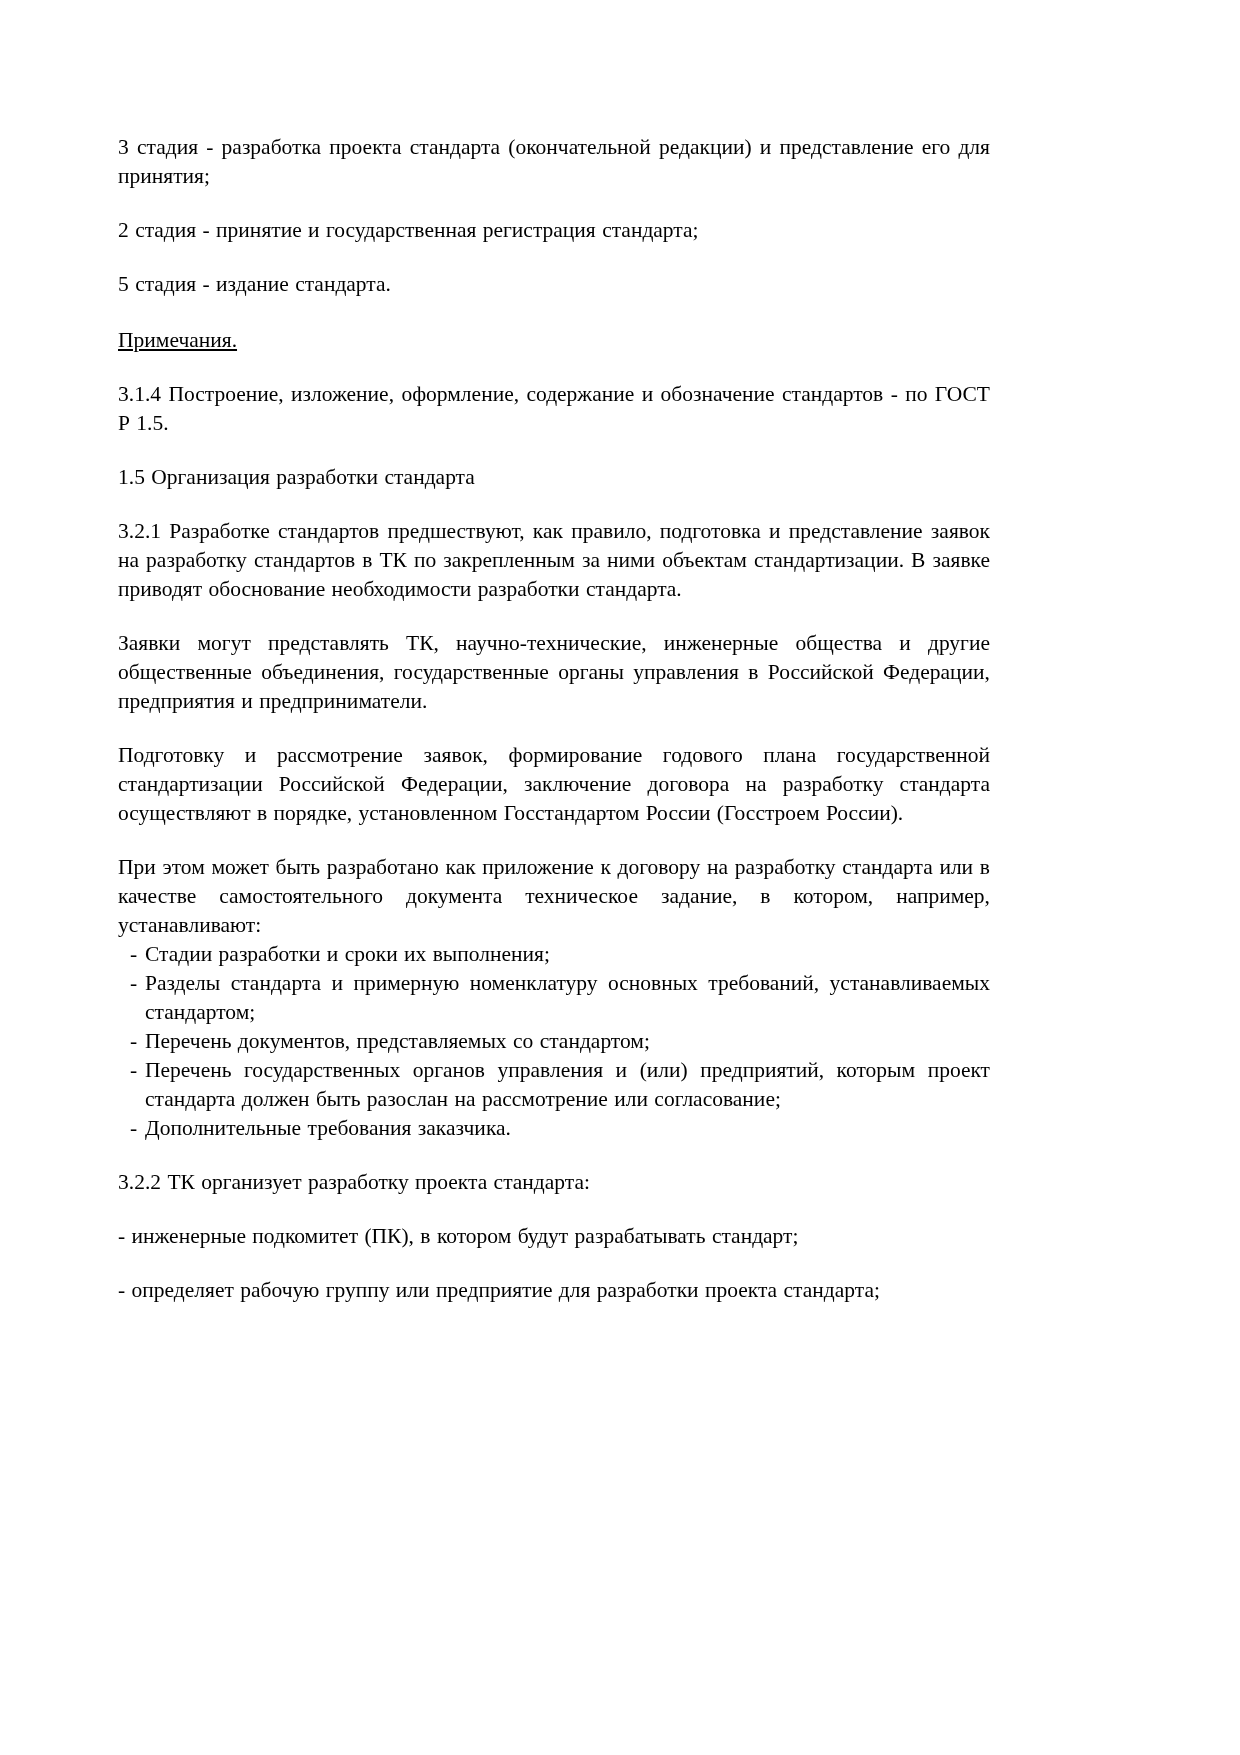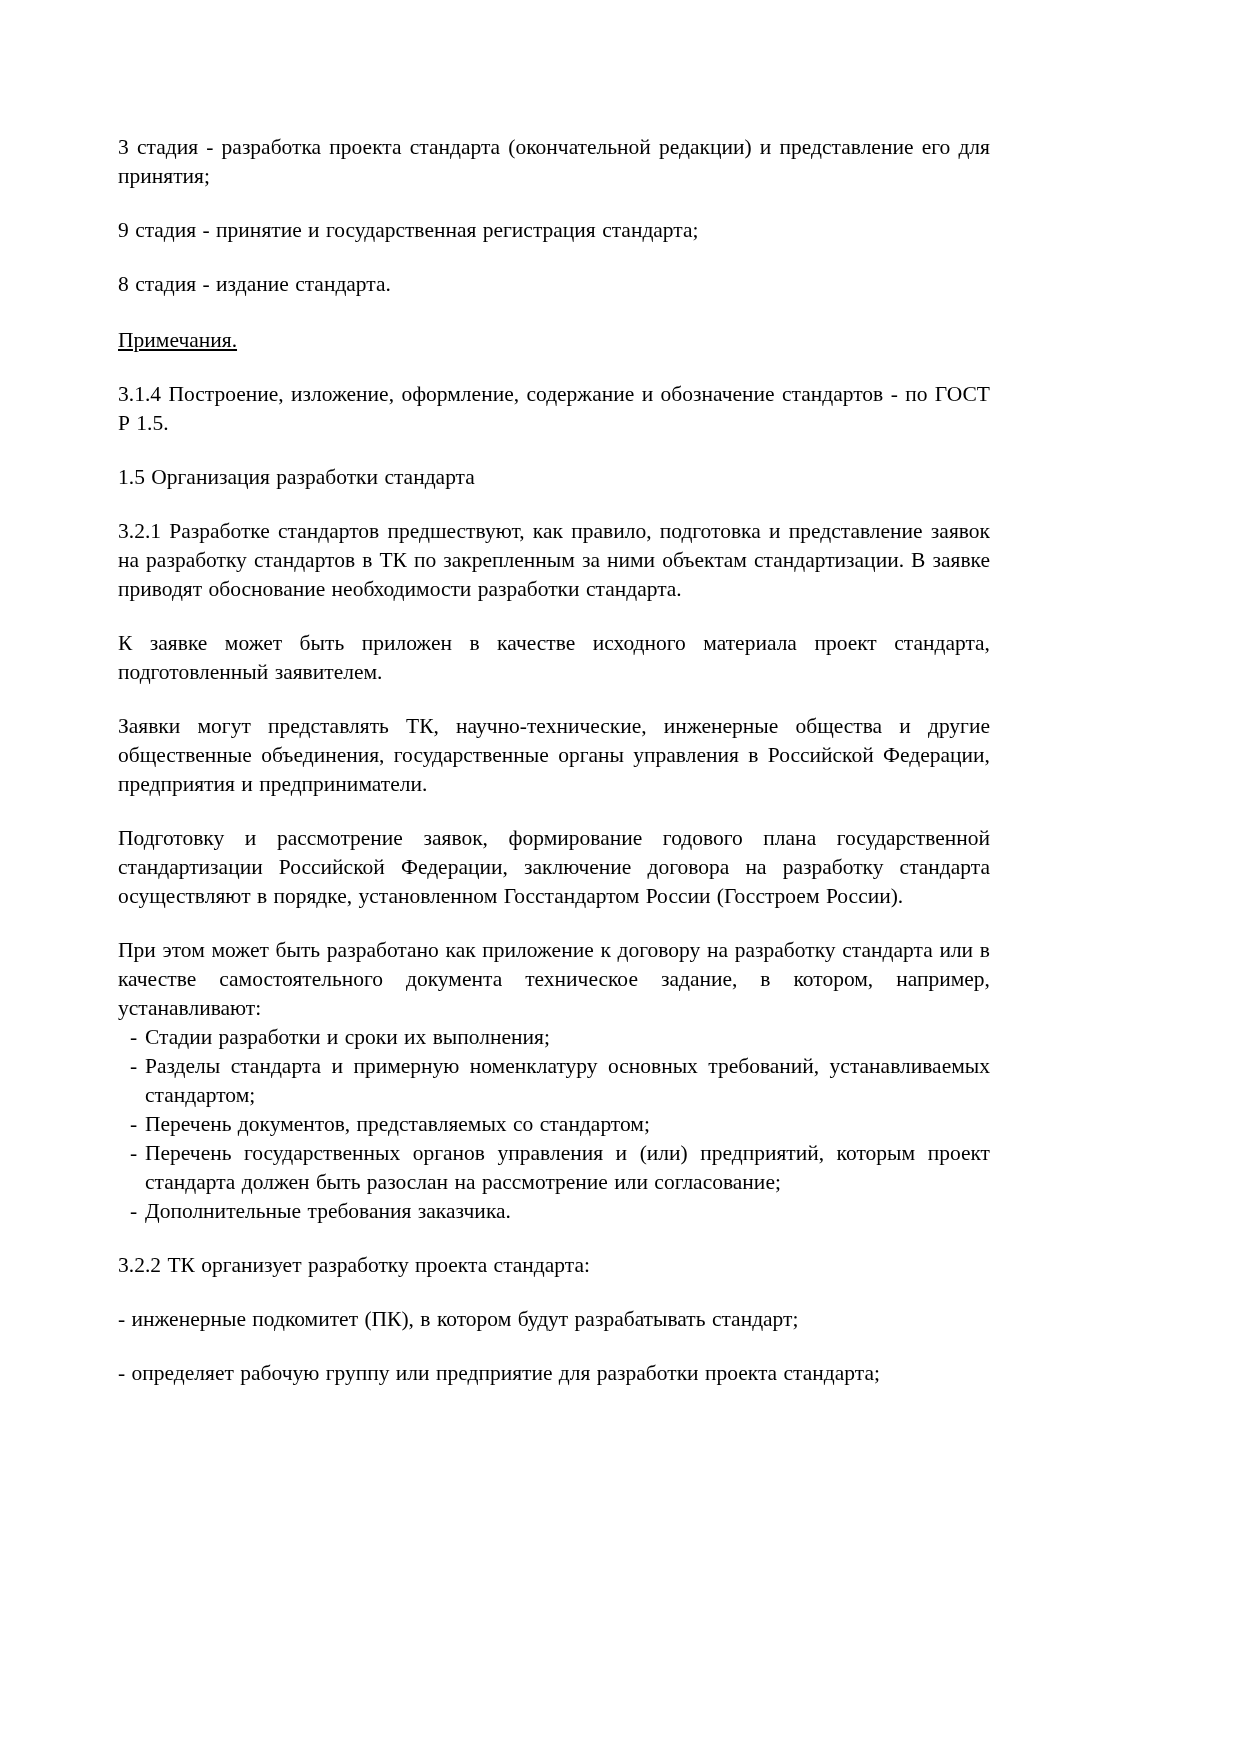--- a/index.html
+++ b/index.html
@@ -36,34 +36,33 @@
     top: 0;
   }
 </style>
 </head>
 <body>
 
 <div class="doc">
 
   <p class="para">3 стадия - разработка проекта стандарта (окончательной редакции) и представление его для принятия;</p>
 
-  <p class="para">9 стадия - принятие и государственная регистрация стандарта;</p>
+  <p class="para">2 стадия - принятие и государственная регистрация стандарта;</p>
 
-  <p class="para">8 стадия - издание стандарта.</p>
+  <p class="para">5 стадия - издание стандарта.</p>
 
   <p class="para mt-extra">Примечания.</p>
 
 
   <p class="para">3.1.4 Построение, изложение, оформление, содержание и обозначение стандартов - по ГОСТ Р 1.5.</p>
 
   <p class="para">1.5 Организация разработки стандарта</p>
 
   <p class="para">3.2.1 Разработке стандартов предшествуют, как правило, подготовка и представление заявок на разработку стандартов в ТК по закрепленным за ними объектам стандартизации. В заявке приводят обоснование необходимости разработки стандарта.</p>
 
-  <p class="para">К заявке может быть приложен в качестве исходного материала проект стандарта, подготовленный заявителем.</p>
 
   <p class="para">Заявки могут представлять ТК, научно-технические, инженерные общества и другие общественные объединения, государственные органы управления в Российской Федерации, предприятия и предприниматели.</p>
 
   <p class="para">Подготовку и рассмотрение заявок, формирование годового плана государственной стандартизации Российской Федерации, заключение договора на разработку стандарта осуществляют в порядке, установленном Госстандартом России (Госстроем России).</p>
 
   <p class="para no-bottom">При этом может быть разработано как приложение к договору на разработку стандарта или в качестве самостоятельного документа техническое задание, в котором, например, устанавливают:</p>
 
   <div class="tech-list">
     <div class="li">
       <span class="dash">-</span>

